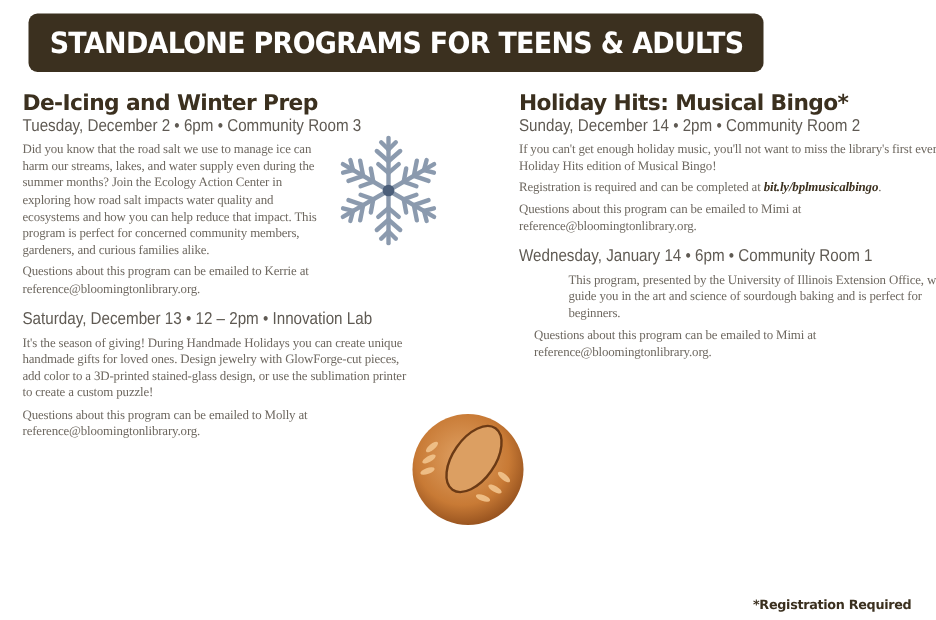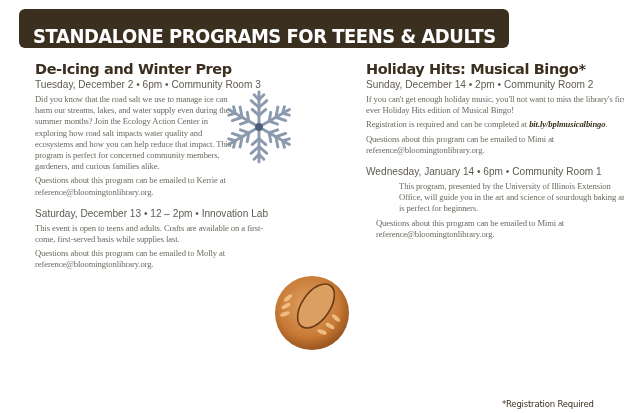--- a/index.html
+++ b/index.html
@@ -2,33 +2,33 @@
 <html><head>
   <meta charset="utf-8">
   <style>
     * { margin: 0; padding: 0; box-sizing: border-box; }
     html, body { width: 624px; height: 413px; background: #ffffff; overflow: hidden; }
     body { position: relative; font-family: "Liberation Sans", sans-serif; color: #6b655d; }
 
     .banner {
       position: absolute; left: 19px; top: 9px; width: 490px; height: 39px;
       background: #3b301f; border-radius: 6px;
-      display: flex; align-items: flex-end; justify-content: center;
+      display: flex; align-items: center; justify-content: center;
     }
     .banner-title {
       color: #ffffff; font-family: "DejaVu Sans", sans-serif; font-weight: bold;
       font-size: 19.5px; letter-spacing: -0.5px; transform: scaleX(0.92);
       white-space: nowrap;
     }
 
     .col { position: absolute; }
     .col-left { left: 15px; top: 61px; width: 290px; }
     .col-right { left: 346px; top: 61px; width: 285px; }
 
-    .event { margin-bottom: 8px; margin-left: 20px; }
+    .event { margin-bottom: 8px; }
     .event-title {
       font-family: "DejaVu Sans", sans-serif; font-weight: bold;
       color: #3b301f; font-size: 14.5px; line-height: 16px; letter-spacing: -0.4px;
       white-space: nowrap;
     }
     .event-meta {
       font-family: "Liberation Sans", sans-serif; color: #5f5a53;
       font-size: 11.5px; line-height: 14px; margin-bottom: 3px;
       transform-origin: left; transform: scaleX(0.88); white-space: nowrap;
     }
@@ -40,42 +40,42 @@
     .para b.link { color: #3b301f; font-style: italic; font-weight: bold; }
 
     .indent1 { padding-left: 33px; }
     .indent2 { padding-left: 37px; }
 
     .snowflake { position: absolute; left: 220px; top: 88px; width: 78px; height: 78px; }
     .bread { position: absolute; left: 272px; top: 272px; width: 80px; height: 80px; }
 
     .footnote {
       position: absolute; left: 502px; top: 399px;
-      font-family: "DejaVu Sans", sans-serif; font-weight: normal; color: #3b301f;
+      font-family: "DejaVu Sans", sans-serif; font-weight: bold; color: #3b301f;
       font-size: 8.5px; letter-spacing: -0.2px; white-space: nowrap;
     }
   </style>
 </head>
 <body>
 
 <div class="banner">
   <span class="banner-title">STANDALONE PROGRAMS FOR TEENS &amp; ADULTS</span>
 </div>
 
 <div class="col col-left">
   <div class="event">
     <div class="event-title">De-Icing and Winter Prep</div>
     <div class="event-meta">Tuesday, December 2 • 6pm • Community Room 3</div>
     <p class="para" style="width:205px">Did you know that the road salt we use to manage ice can harm our streams, lakes, and water supply even during the summer months? Join the Ecology Action Center in exploring how road salt impacts water quality and ecosystems and how you can help reduce that impact. This program is perfect for concerned community members, gardeners, and curious families alike.</p>
     <p class="para" style="width:205px">Questions about this program can be emailed to Kerrie at reference@bloomingtonlibrary.org.</p>
   </div>
 
   <div class="event">
     <div class="event-meta">Saturday, December 13 • 12 – 2pm • Innovation Lab</div>
-    <p class="para" style="width:230px">This event is open to teens and adults. Crafts are available on a first-come, first-served basis while supplies last.</p>
+    <p class="para" style="width:262px">It's the season of giving! During Handmade Holidays you can create unique handmade gifts for loved ones. Design jewelry with GlowForge-cut pieces, add color to a 3D-printed stained-glass design, or use the sublimation printer to create a custom puzzle!</p>
     <p class="para" style="width:205px">Questions about this program can be emailed to Molly at reference@bloomingtonlibrary.org.</p>
   </div>
 </div>
 
 <svg class="snowflake" viewBox="-40 -40 80 80">
   <g stroke="#7f90a6" stroke-width="3" stroke-linecap="round" fill="none" opacity="0.9">
     <g id="arm">
       <line x1="0" y1="0" x2="0" y2="-36"></line>
       <line x1="0" y1="-12" x2="-7" y2="-18"></line>
         <line x1="0" y1="-12" x2="7" y2="-18"></line>

